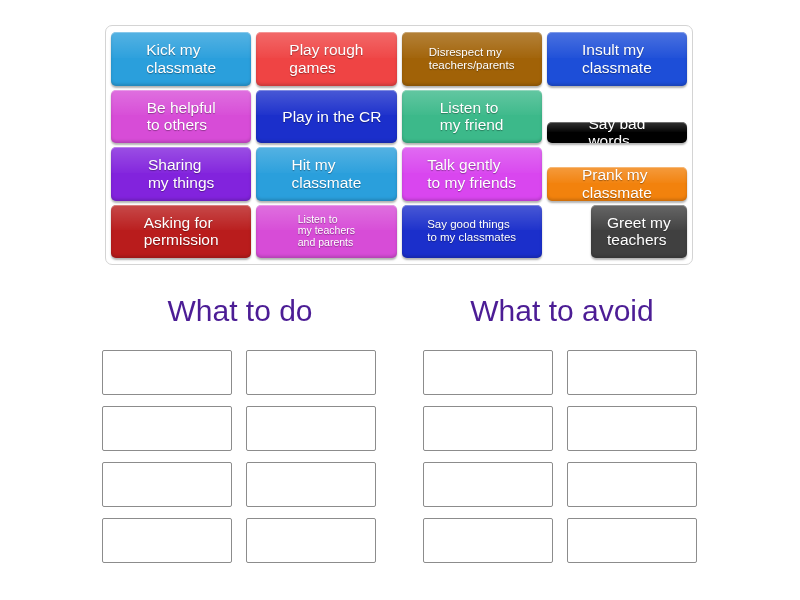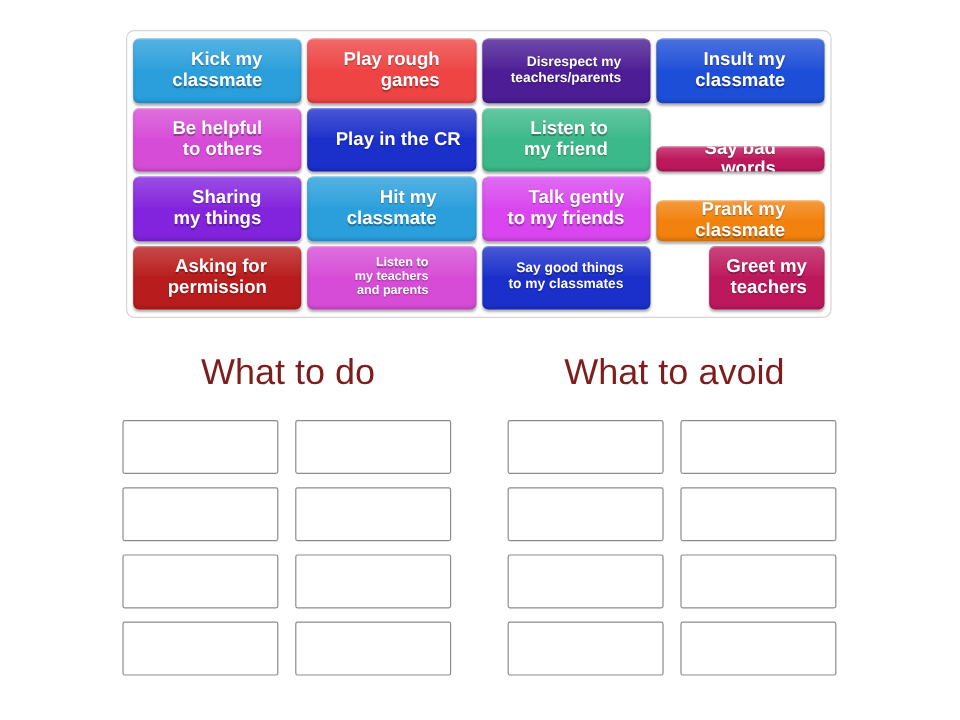--- a/index.html
+++ b/index.html
@@ -37,23 +37,23 @@
     row-gap: 4px;
     width: 100%;
     height: 100%;
   }
   .tile {
     position: relative;
     border-radius: 5px;
     display: flex;
     align-items: center;
     justify-content: center;
-    text-align: right;
+    text-align: left;
     color: #ffffff;
-    font-weight: bold;
+    font-weight: normal;
     line-height: 1.12;
     padding: 2px 4px;
     box-sizing: border-box;
     text-shadow: 0 1px 1px rgba(0,0,0,0.35);
     box-shadow: 0 2px 2px rgba(0,0,0,0.30),
                 inset 0 1px 0 rgba(255,255,255,0.30),
                 inset 0 -2px 3px rgba(0,0,0,0.16);
     overflow: hidden;
     user-select: none;
     cursor: move;
@@ -74,21 +74,21 @@
   }
   .fs-lg  { font-size: 15.5px; }
   .fs-sm  { font-size: 11.5px; }
   .fs-xs  { font-size: 10.5px; }
 
   
   .group-heading {
     position: absolute;
     font-size: 30px;
     font-weight: normal;
-    color: #7f1d1d;
+    color: #4c1d95;
     text-align: center;
     letter-spacing: 0px;
   }
   #heading-do    { left: 100px; top: 294px; width: 280px; }
   #heading-avoid { left: 422px; top: 294px; width: 280px; }
 
   
   .dropzone-group {
     position: absolute;
     display: grid;
@@ -112,40 +112,40 @@
 <div id="tile-bank">
   <div id="tile-grid">
       <div class="tile" style="background: rgb(42, 159, 220);">
         <span class="tile-text fs-lg">Kick my
 classmate</span>
       </div>
       <div class="tile" style="background: #ef4444;">
         <span class="tile-text fs-lg">Play rough
 games</span>
       </div>
-      <div class="tile" style="background: #4c1d95;">
+      <div class="tile" style="background: #a16207;">
         <span class="tile-text fs-sm">Disrespect my
 teachers/parents</span>
       </div>
       <div class="tile" style="background: #1d4ed8;">
         <span class="tile-text fs-lg">Insult my
 classmate</span>
       </div>
       <div class="tile" style="background: rgb(215, 76, 215);">
         <span class="tile-text fs-lg">Be helpful
 to others</span>
       </div>
       <div class="tile" style="background: rgb(27, 47, 203); padding-left: 15px;">
         <span class="tile-text fs-lg">Play in the CR</span>
       </div>
       <div class="tile" style="background: rgb(60, 185, 138);">
         <span class="tile-text fs-lg">Listen to
 my friend</span>
       </div>
-      <div class="tile" style="background: #be185d; margin-top: 32px;">
+      <div class="tile" style="background: #000000; margin-top: 32px;">
         <span class="tile-text fs-lg">Say bad
 words</span>
       </div>
       <div class="tile" style="background: rgb(130, 35, 221);">
         <span class="tile-text fs-lg">Sharing
 my things</span>
       </div>
       <div class="tile" style="background: rgb(42, 159, 220);">
         <span class="tile-text fs-lg">Hit my
 classmate</span>
@@ -164,21 +164,21 @@
       </div>
       <div class="tile" style="background: rgb(215, 76, 215);">
         <span class="tile-text fs-xs">Listen to
 my teachers
 and parents</span>
       </div>
       <div class="tile" style="background: rgb(27, 47, 203);">
         <span class="tile-text fs-sm">Say good things
 to my classmates</span>
       </div>
-      <div class="tile" style="background: #be185d; margin-left: 44px;">
+      <div class="tile" style="background: #404040; margin-left: 44px;">
         <span class="tile-text fs-lg">Greet my
 teachers</span>
       </div>
     </div>
 </div>
 
 <div class="group-heading" id="heading-do">What to do</div>
 
 <div class="group-heading" id="heading-avoid">What to avoid</div>
 

